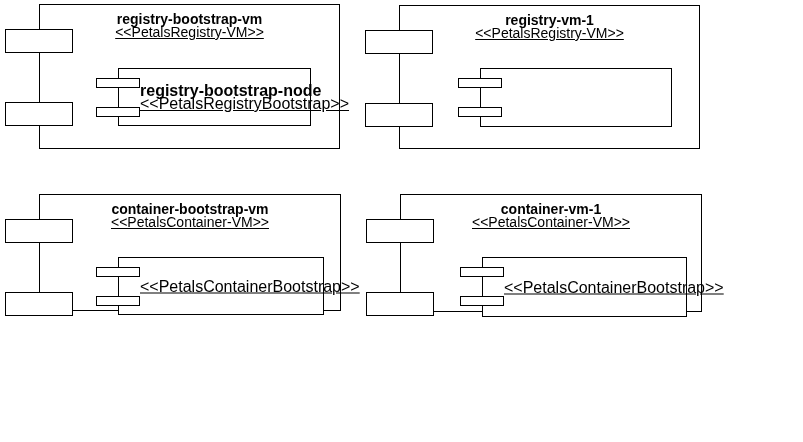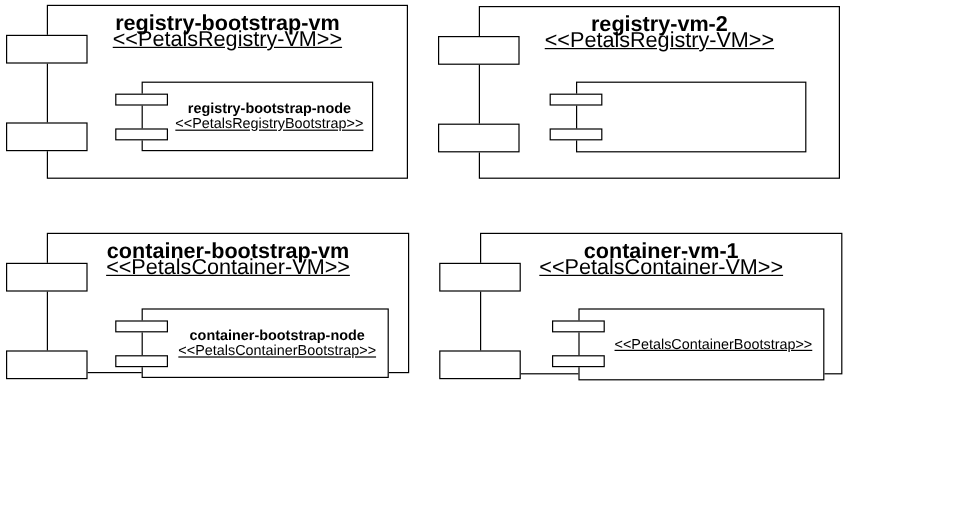--- a/index.html
+++ b/index.html
@@ -28,32 +28,32 @@
   .outer-tab { left: -35px; width: 68px; height: 24px; }
   .tab1 { top: 24px; }
   .tab2 { top: 97px; }
   .inner-tab { left: -23px; width: 44px; height: 10px; }
   .itab1 { top: 9px; }
   .itab2 { top: 38px; }
   .title {
     position: absolute;
     top: 8px; left: 0; right: 0;
     text-align: center;
-    font-size: 18px;
+    font-size: 14px;
     line-height: 13px;
     white-space: nowrap;
     z-index: 2;
   }
   .inner-text {
     position: absolute;
     left: 21px; right: 1px;
     top: 50%;
     transform: translateY(-50%);
-    text-align: center;
-    font-size: 12px;
+    text-align: right;
+    font-size: 16px;
     line-height: 13px;
     white-space: nowrap;
     z-index: 2;
   }
   .name { font-weight: bold; }
   .stereo { font-weight: normal; text-decoration: underline; }
 
   
   .c1 { left: 39px;  top: 4px;   width: 301px; height: 145px; }
   .c1 .inner { left: 78px; top: 63px; width: 193px; height: 58px; }
@@ -83,21 +83,21 @@
         <div class="name">registry-bootstrap-node</div>
         <div class="stereo">&lt;&lt;PetalsRegistryBootstrap&gt;&gt;</div>
       </div>
     </div>
   </div>
 
   <div class="node outer c2">
     <div class="tab outer-tab tab1"></div>
     <div class="tab outer-tab tab2"></div>
     <div class="title">
-      <div class="name">registry-vm-2</div>
+      <div class="name">registry-vm-1</div>
       <div class="stereo">&lt;&lt;PetalsRegistry-VM&gt;&gt;</div>
     </div>
     <div class="node inner">
       <div class="tab inner-tab itab1"></div>
       <div class="tab inner-tab itab2"></div>
       <div class="inner-text">
       </div>
     </div>
   </div>
 
@@ -105,21 +105,20 @@
     <div class="tab outer-tab tab1"></div>
     <div class="tab outer-tab tab2"></div>
     <div class="title">
       <div class="name">container-bootstrap-vm</div>
       <div class="stereo">&lt;&lt;PetalsContainer-VM&gt;&gt;</div>
     </div>
     <div class="node inner">
       <div class="tab inner-tab itab1"></div>
       <div class="tab inner-tab itab2"></div>
       <div class="inner-text">
-        <div class="name">container-bootstrap-node</div>
         <div class="stereo">&lt;&lt;PetalsContainerBootstrap&gt;&gt;</div>
       </div>
     </div>
   </div>
 
   <div class="node outer c4">
     <div class="tab outer-tab tab1"></div>
     <div class="tab outer-tab tab2"></div>
     <div class="title">
       <div class="name">container-vm-1</div>

